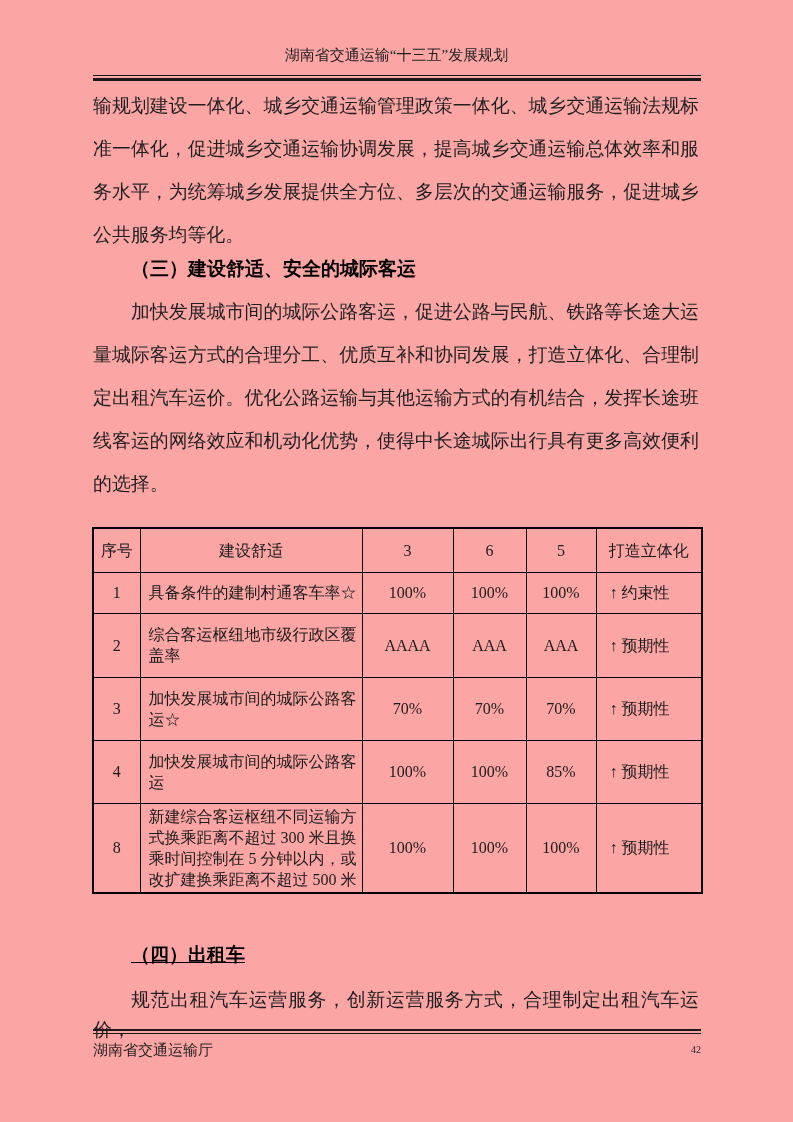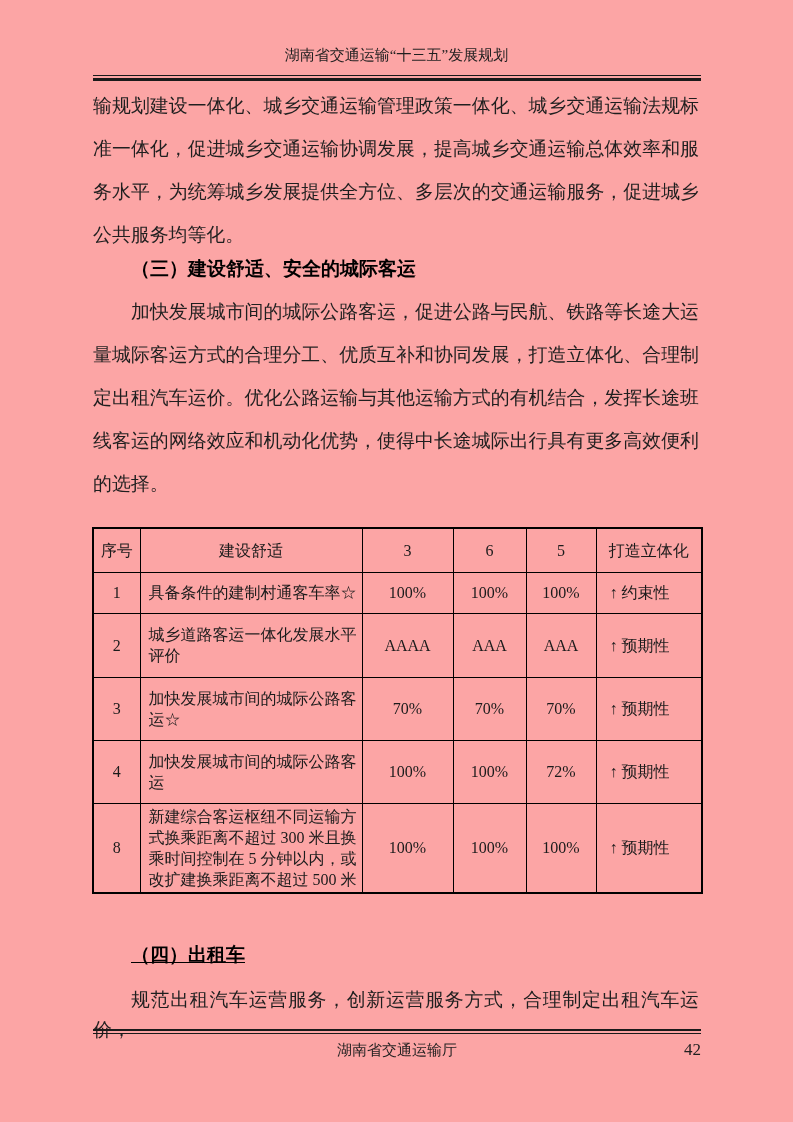--- a/index.html
+++ b/index.html
@@ -78,25 +78,25 @@
   table.goals tr.r2{height:63px;}
   table.goals tr.r3{height:63px;}
   table.goals tr.r4{height:84px;}
   table.goals td.name{text-align:left;padding-left:8px;padding-right:3px;}
   table.goals td.attr{text-align:left;padding-left:13px;margin-top:34px;}
 
   
   .footer-row{
     top:1039px;left:93px;right:92px;
     font-size:15px;line-height:22px;
-    text-align:center;color:#1f1f1f;
+    color:#1f1f1f;
   }
   .page-num{
     position:absolute;right:0;top:0;
-    font-size:17px;
+    font-size:10px;
   }
 </style>
 </head>
 <body>
 
 <div class="page">
 
   <div class="abs header-title">湖南省交通运输“十三五”发展规划</div>
   <div class="abs rule rule-header">
     <div class="ln-thin"></div>
@@ -134,40 +134,40 @@
         <tr class="r0">
           <td>1</td>
           <td class="name">具备条件的建制村通客车率☆</td>
           <td>100%</td>
           <td>100%</td>
           <td>100%</td>
           <td class="attr">↑ 约束性</td>
         </tr>
         <tr class="r1">
           <td>2</td>
-          <td class="name">城乡道路客运一体化发展水平评价</td>
+          <td class="name">综合客运枢纽地市级行政区覆盖率</td>
           <td>AAAA</td>
           <td>AAA</td>
           <td>AAA</td>
           <td class="attr">↑ 预期性</td>
         </tr>
         <tr class="r2">
           <td>3</td>
           <td class="name">加快发展城市间的城际公路客运☆</td>
           <td>70%</td>
           <td>70%</td>
           <td>70%</td>
           <td class="attr">↑ 预期性</td>
         </tr>
         <tr class="r3">
           <td>4</td>
           <td class="name">加快发展城市间的城际公路客运</td>
           <td>100%</td>
           <td>100%</td>
-          <td>72%</td>
+          <td>85%</td>
           <td class="attr">↑ 预期性</td>
         </tr>
         <tr class="r4">
           <td>8</td>
           <td class="name">新建综合客运枢纽不同运输方式换乘距离不超过 300 米且换乘时间控制在 5 分钟以内，或改扩建换乘距离不超过 500 米</td>
           <td>100%</td>
           <td>100%</td>
           <td>100%</td>
           <td class="attr">↑ 预期性</td>
         </tr>

